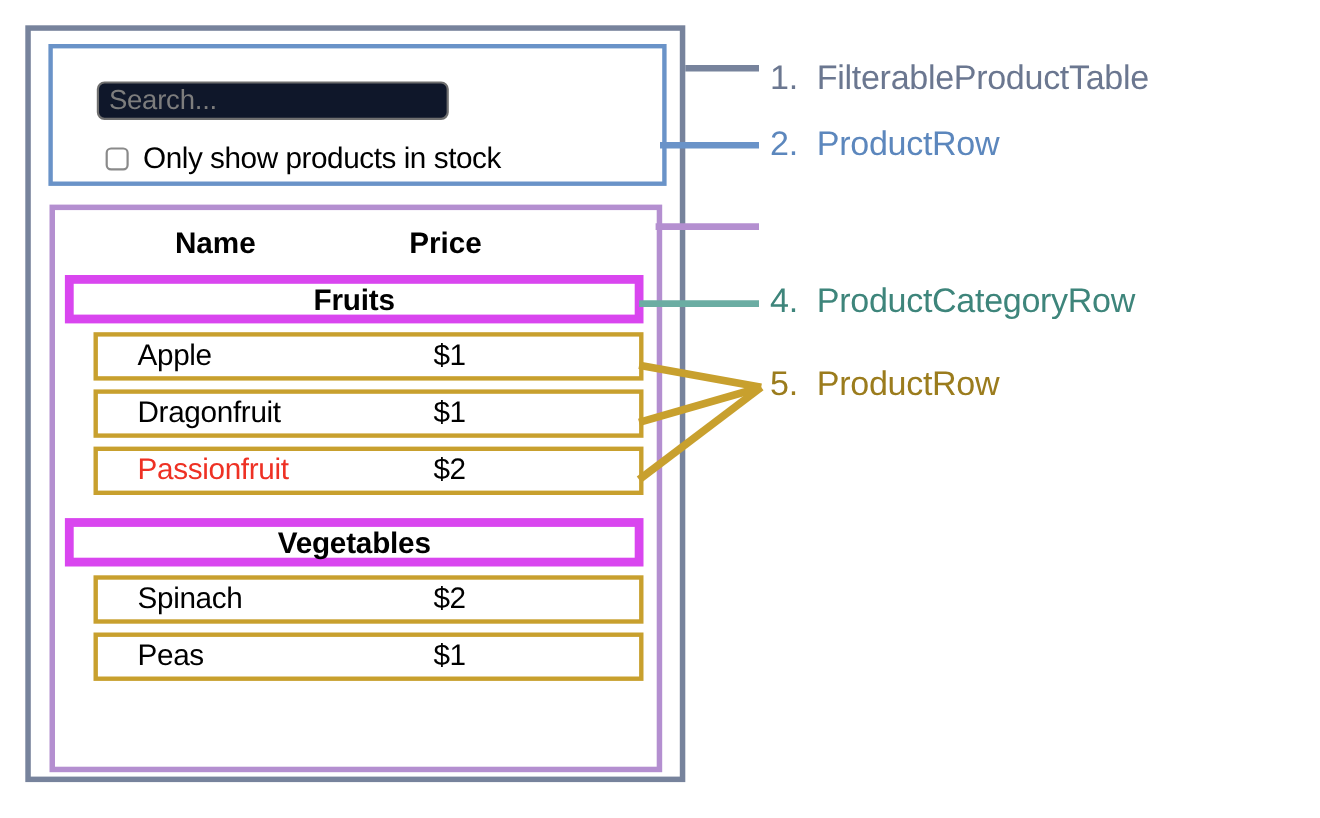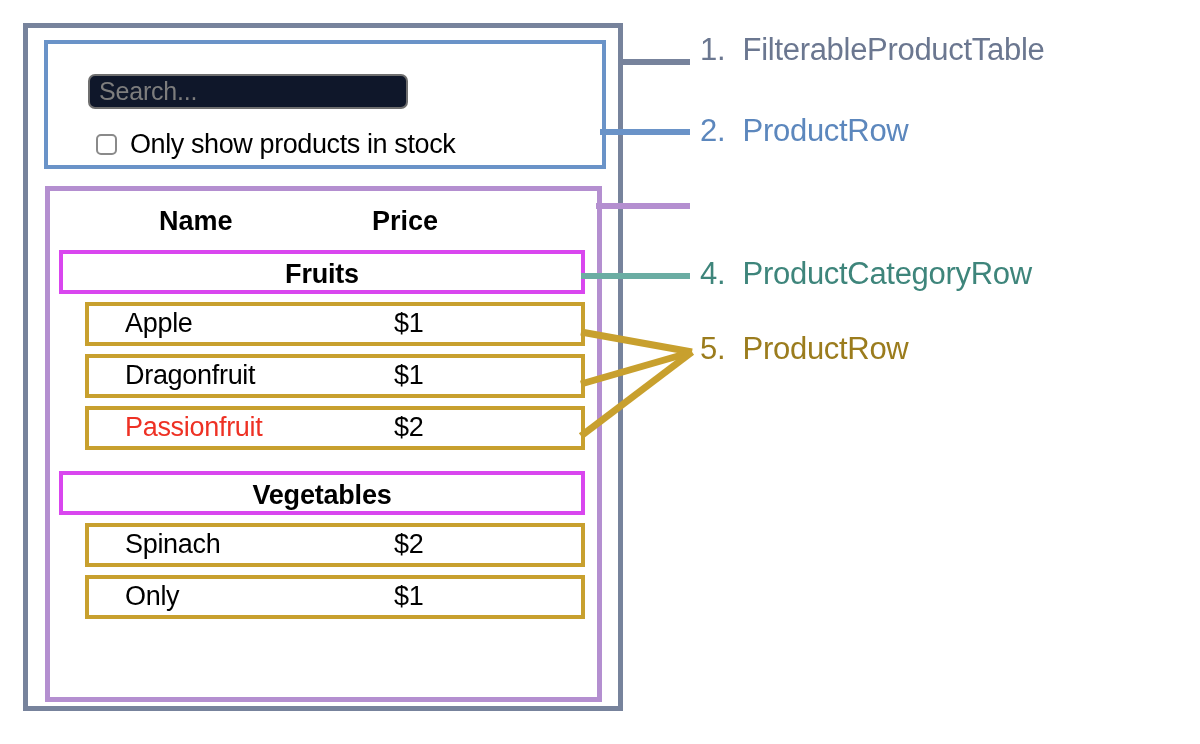--- a/index.html
+++ b/index.html
@@ -141,23 +141,23 @@
 
   .row {
     position: relative;
     box-sizing: border-box;
     background: #ffffff;
     height: 44px;
     margin-bottom: 8px;
   }
 
   .row.category {
-    border: 4px solid #d946ef;
+    border: 8px solid #d946ef;
     display: flex;
-    align-items: flex-end;
+    align-items: flex-start;
     justify-content: center;
   }
   .row.category .cat-label {
     font-size: 27px;
     font-weight: bold;
     color: #000;
     letter-spacing: -0.2px;
     white-space: nowrap;
   }
 
@@ -202,21 +202,21 @@
 
   .legend-item {
     position: absolute;
     font-size: 31px;
     font-family: "Liberation Sans", sans-serif;
     letter-spacing: -0.3px;
     white-space: nowrap;
   }
   .legend-num { font-weight: normal; }
 
-  .lg1 { left: 700px; top: 32px;  color: #6b7790; }
+  .lg1 { left: 700px; top: 53px;  color: #6b7790; }
   .lg2 { left: 700px; top: 113px; color: #5c87bd; }
   .lg3 { left: 700px; top: 186px; color: #9b6fbe; }
   .lg4 { left: 700px; top: 256px; color: #3e857b; }
   .lg5 { left: 700px; top: 331px; color: #9b7c1d; }
 </style>
 </head>
 <body>
 
 <div id="stage">
 
@@ -265,21 +265,21 @@
       <span class="cat-label">Vegetables</span>
     </div>
 
     <div class="row product">
       <span class="cell-name">Spinach</span>
       <span class="cell-price">$2</span>
     </div>
 
 
     <div class="row product">
-      <span class="cell-name">Only</span>
+      <span class="cell-name">Peas</span>
       <span class="cell-price">$1</span>
     </div>
 
   </div>
 
   <svg class="svg-overlay" viewBox="0 0 1200 744" xmlns="http://www.w3.org/2000/svg">
 
     <line x1="623" y1="62" x2="690" y2="62" stroke="#77839c" stroke-width="6" stroke-linecap="butt"></line>
 
     <line x1="600" y1="132" x2="690" y2="132" stroke="#6a93c8" stroke-width="6" stroke-linecap="butt"></line>

